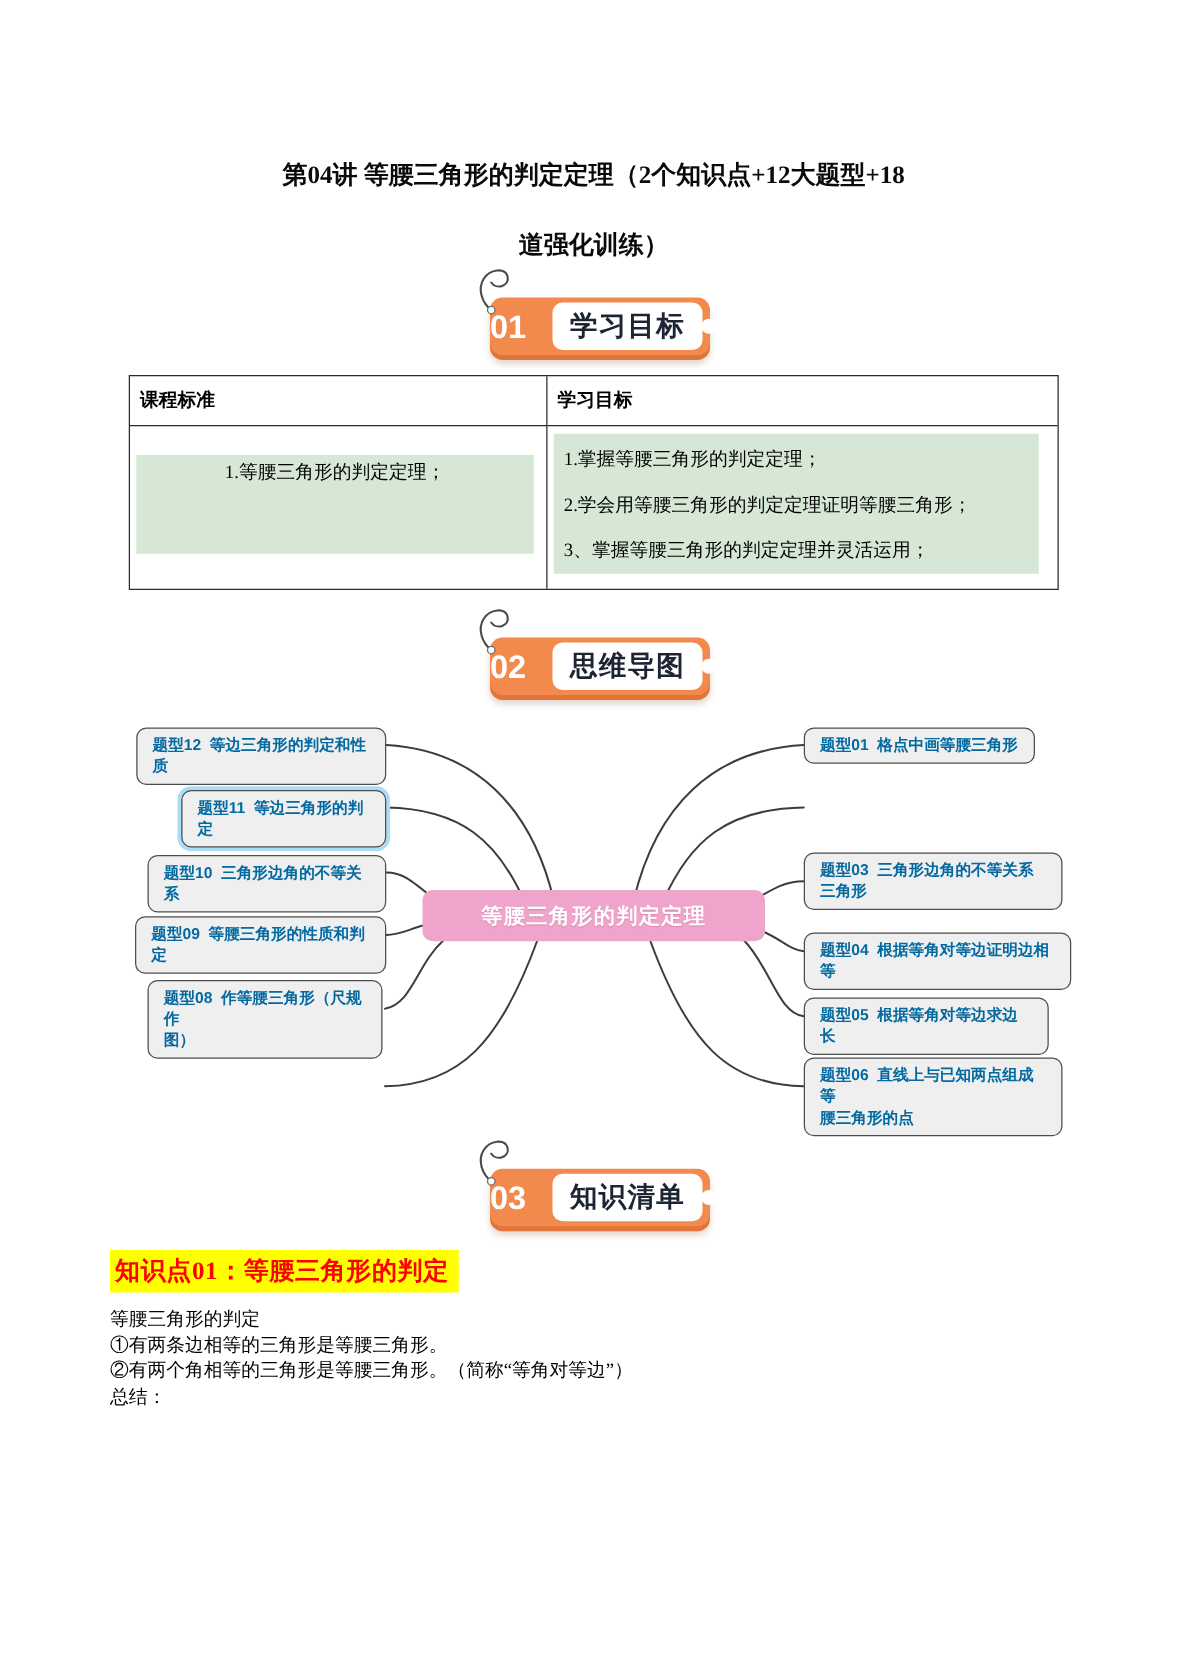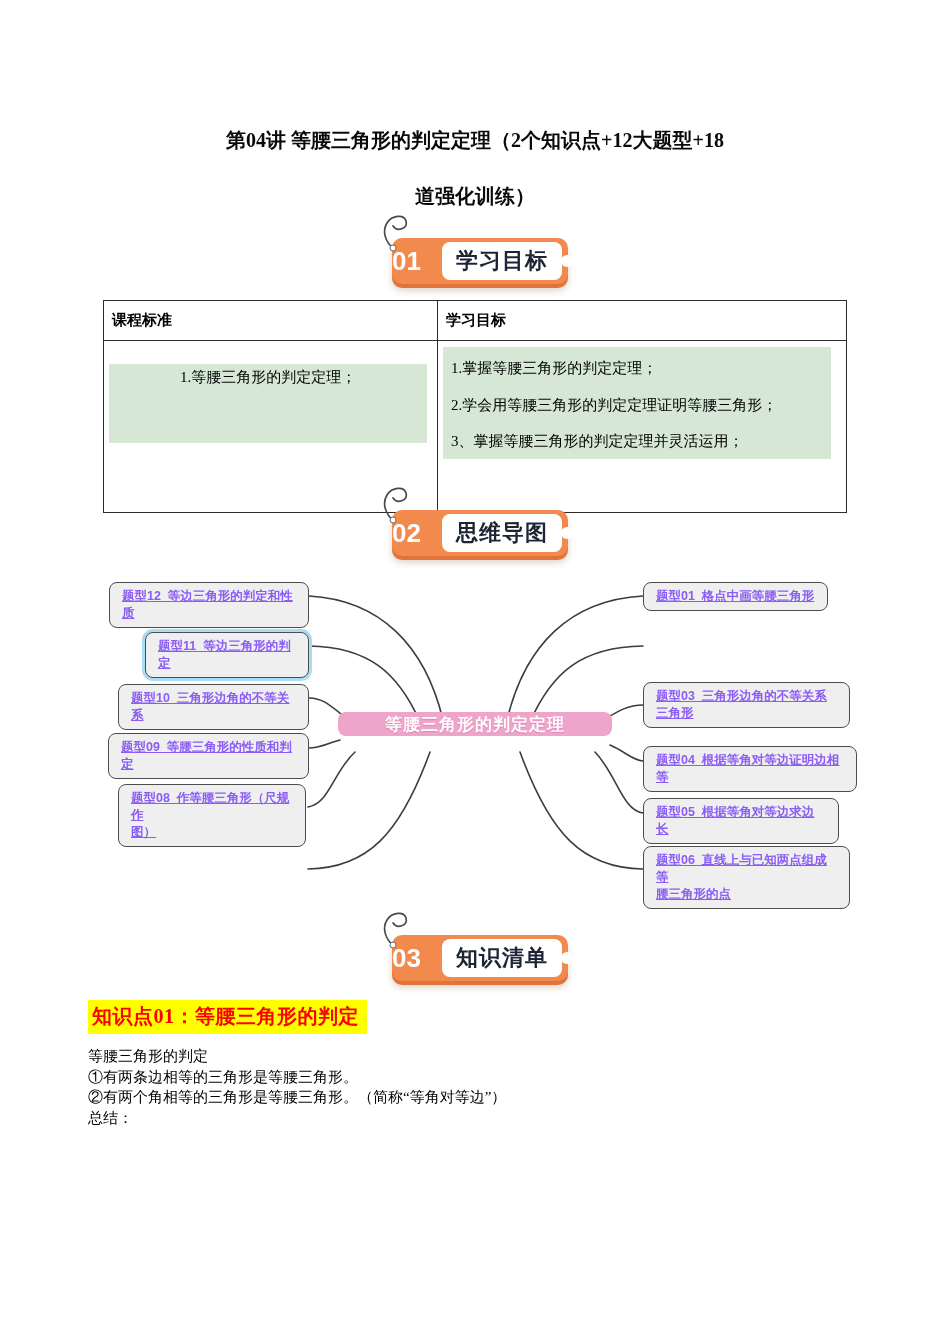--- a/index.html
+++ b/index.html
@@ -18,42 +18,42 @@
               font-size:26px;line-height:46px;text-align:left;}
   .badge .pill{position:absolute;left:50px;top:4px;right:6px;bottom:4px;background:#ffffff;
                border-radius:8px;display:flex;align-items:center;justify-content:center;
                font-family:"Liberation Sans","DejaVu Sans",sans-serif;font-weight:bold;
                font-size:22px;color:#1d2433;letter-spacing:1px;}
   .badge .bite{position:absolute;right:-5px;top:50%;margin-top:-6px;width:12px;height:12px;
                border-radius:50%;background:#ffffff;}
   .badge .pin{position:absolute;left:-13px;top:-27px;}
 
   
-  .std-table{position:absolute;left:103px;top:300px;width:744px;height:213px;
+  .std-table{position:absolute;left:103px;top:300px;width:744px;height:172px;
              border:1.5px solid #2b2b2b;box-sizing:border-box;display:grid;
              grid-template-columns:334px 1fr;grid-template-rows:40px 1fr;}
   .std-table .cell{box-sizing:border-box;position:relative;}
   .std-table .col-l{border-right:1.5px solid #2b2b2b;}
   .std-table .head{border-bottom:1.5px solid #2b2b2b;font-weight:bold;font-size:15px;
                    padding:10px 0 0 8px;}
   .greenblock{position:absolute;background:#d6e8d5;}
   .gb-left{left:5px;top:23px;width:318px;height:79px;padding:4px 6px;box-sizing:border-box;
            font-size:15px;text-align:center;}
   .gb-right{left:5px;top:6px;width:388px;height:112px;padding:3px 8px;box-sizing:border-box;
             font-size:15px;}
   .gb-right .ln{line-height:36.5px;white-space:nowrap;}
 
   
   #mindmap{position:absolute;left:0;top:560px;width:950px;height:370px;}
   #mm-wires{position:absolute;left:0;top:0;}
   .mm-node{position:absolute;background:#efefef;border:1.4px solid #4d4d4d;border-radius:8px;
            box-sizing:border-box;padding:5px 12px;font-family:"Liberation Sans","DejaVu Sans",sans-serif;
-           font-size:12.5px;font-weight:600;color:#8b5cf6;line-height:17px;white-space:pre-wrap;text-decoration:underline;}
+           font-size:12.5px;font-weight:600;color:#0369a1;line-height:17px;white-space:pre-wrap;}
   .mm-node.hl{box-shadow:0 0 0 3px #aadcf5;}
-  .mm-center{position:absolute;left:338px;top:152px;width:274px;height:24px;background:#efa5cb;
+  .mm-center{position:absolute;left:338px;top:152px;width:274px;height:41px;background:#efa5cb;
              border-radius:8px;color:#ffffff;font-family:"Liberation Sans","DejaVu Sans",sans-serif;
              font-weight:bold;font-size:17px;display:flex;align-items:center;justify-content:center;
              letter-spacing:1px;text-shadow:0 1px 1px rgba(200,90,150,.45);}
 
   
   .kp-heading{position:absolute;left:88px;top:1000px;background:#ffff00;color:#fe0000;
               font-weight:bold;font-size:20px;padding:3px 8px 4px 4px;letter-spacing:.5px;}
   .kp-body{position:absolute;left:88px;top:1046px;font-size:15px;line-height:20.5px;color:#000;}
 </style>
 </head>

